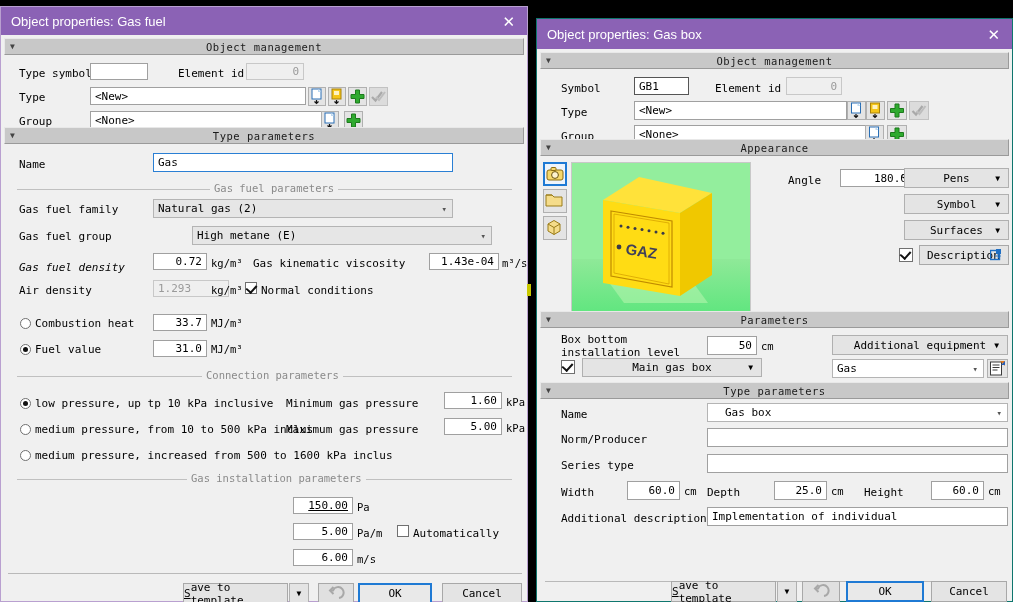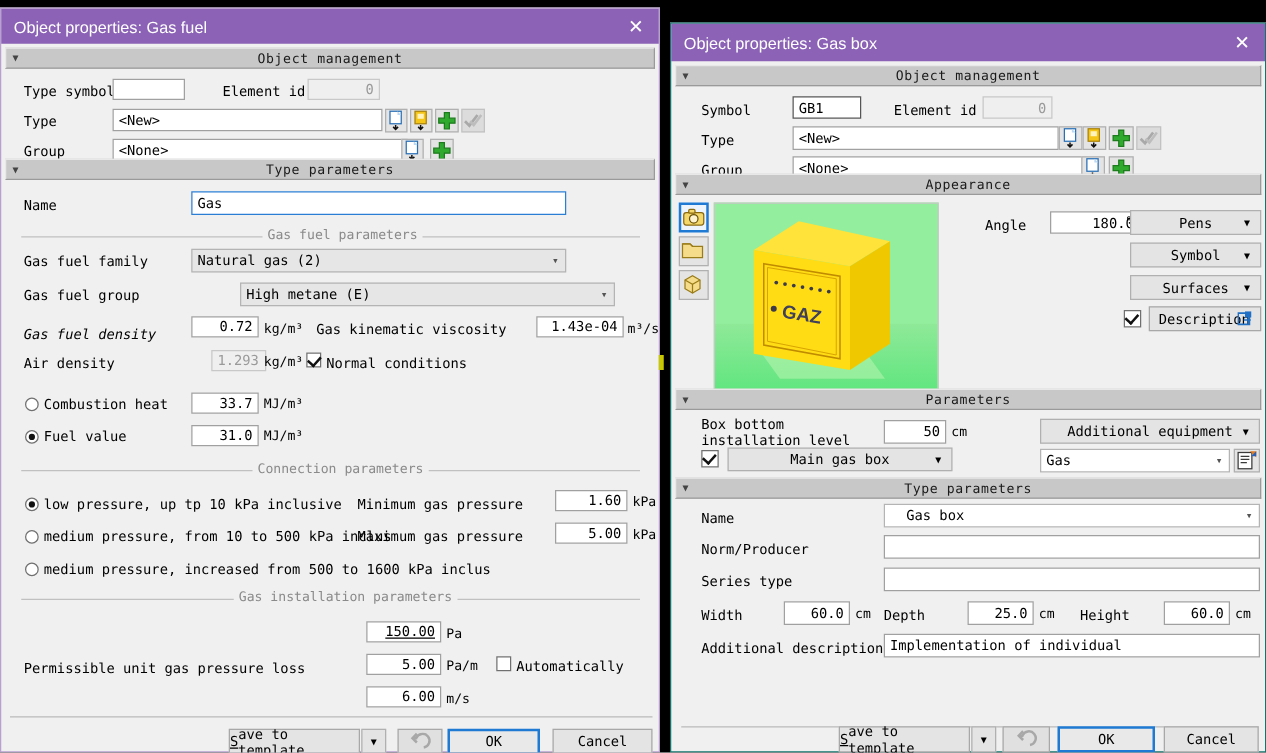--- a/index.html
+++ b/index.html
@@ -158,21 +158,21 @@
     </div>
 
     <span class="lbl" style="left:18px;top:117px;font-style:italic;">Gas fuel density</span>
     <div class="fld right" style="left:152px;top:109px;width:54px;height:17px;">0.72</div>
     <span class="unit" style="left:210px;top:113px;">kg/m³</span>
     <span class="lbl" style="left:252px;top:113px;">Gas kinematic viscosity</span>
     <div class="fld right" style="left:428px;top:109px;width:70px;height:17px;">1.43e-04</div>
     <span class="unit" style="left:501px;top:113px;">m³/s</span>
 
     <span class="lbl" style="left:18px;top:140px;">Air density</span>
-    <div class="fld ro" style="left:168px;top:136px;width:44px;height:17px;">1.293</div>
+    <div class="fld ro" style="left:152px;top:136px;width:76px;height:17px;">1.293</div>
     <span class="unit" style="left:210px;top:140px;">kg/m³</span>
     <div class="chk on" style="left:244px;top:138px;"></div>
     <span class="lbl" style="left:260px;top:140px;">Normal conditions</span>
 
     <div class="radio" style="left:19px;top:174px;"></div>
     <span class="lbl" style="left:34px;top:173px;">Combustion heat</span>
     <div class="fld right" style="left:152px;top:170px;width:54px;height:17px;">33.7</div>
     <span class="unit" style="left:210px;top:173px;">MJ/m³</span>
 
     <div class="radio on" style="left:19px;top:200px;"></div>
@@ -197,21 +197,20 @@
     <span class="lbl" style="left:285px;top:279px;">Maximum gas pressure</span>
     <div class="fld right" style="left:443px;top:274px;width:58px;height:17px;">5.00</div>
     <span class="unit" style="left:505px;top:278px;">kPa</span>
 
     <div class="grp-line" style="left:16px;top:335px;width:495px;"></div>
     <div class="grp-cap" style="left:186px;top:328px;">Gas installation parameters</div>
 
     <div class="fld right" style="left:292px;top:353px;width:60px;height:17px;text-decoration:underline;">150.00</div>
     <span class="unit" style="left:356px;top:357px;">Pa</span>
 
-    <span class="lbl" style="left:18px;top:384px;">Permissible unit gas pressure loss</span>
     <div class="fld right" style="left:292px;top:379px;width:60px;height:17px;">5.00</div>
     <span class="unit" style="left:356px;top:383px;">Pa/m</span>
     <div class="chk" style="left:396px;top:381px;"></div>
     <span class="lbl" style="left:412px;top:383px;">Automatically</span>
 
     <div class="fld right" style="left:292px;top:405px;width:60px;height:17px;">6.00</div>
     <span class="unit" style="left:356px;top:409px;">m/s</span>
   </div>
 
   <div class="sep" style="left:7px;top:566px;width:514px;"></div>

